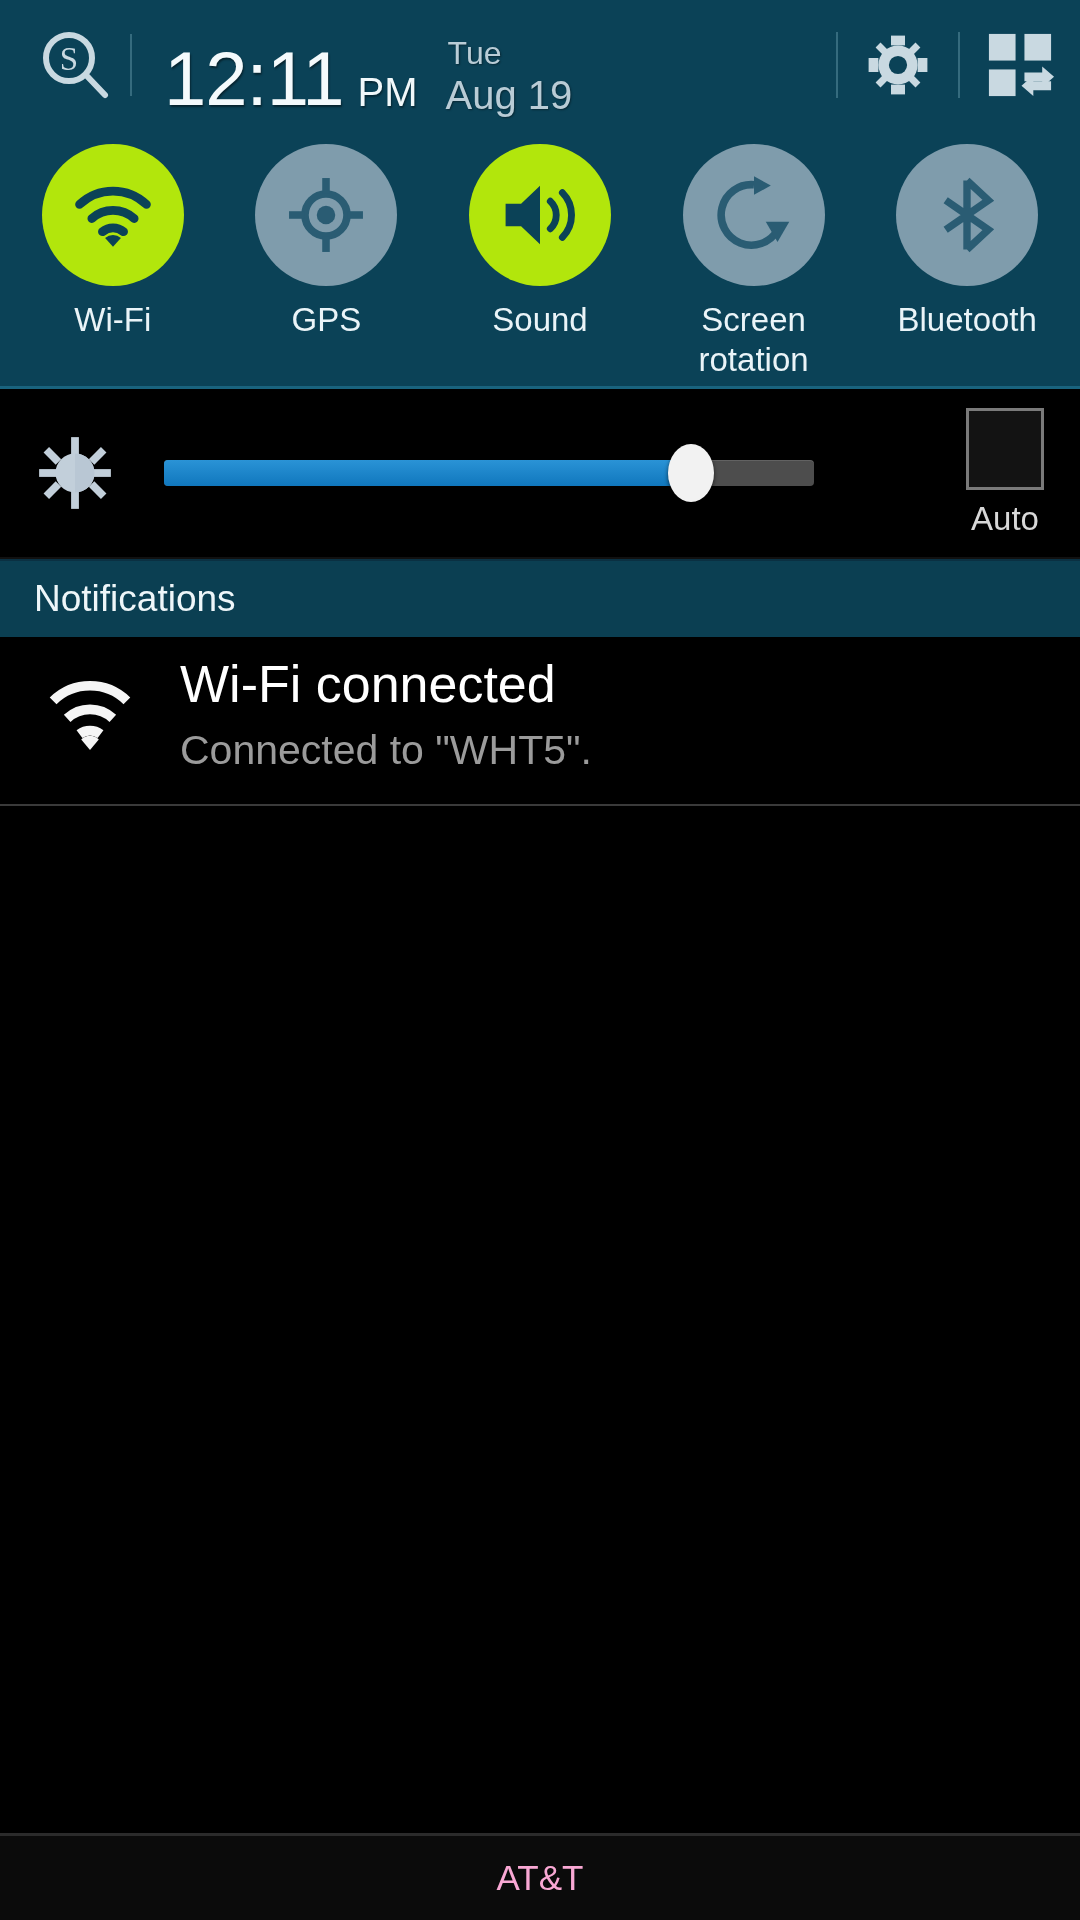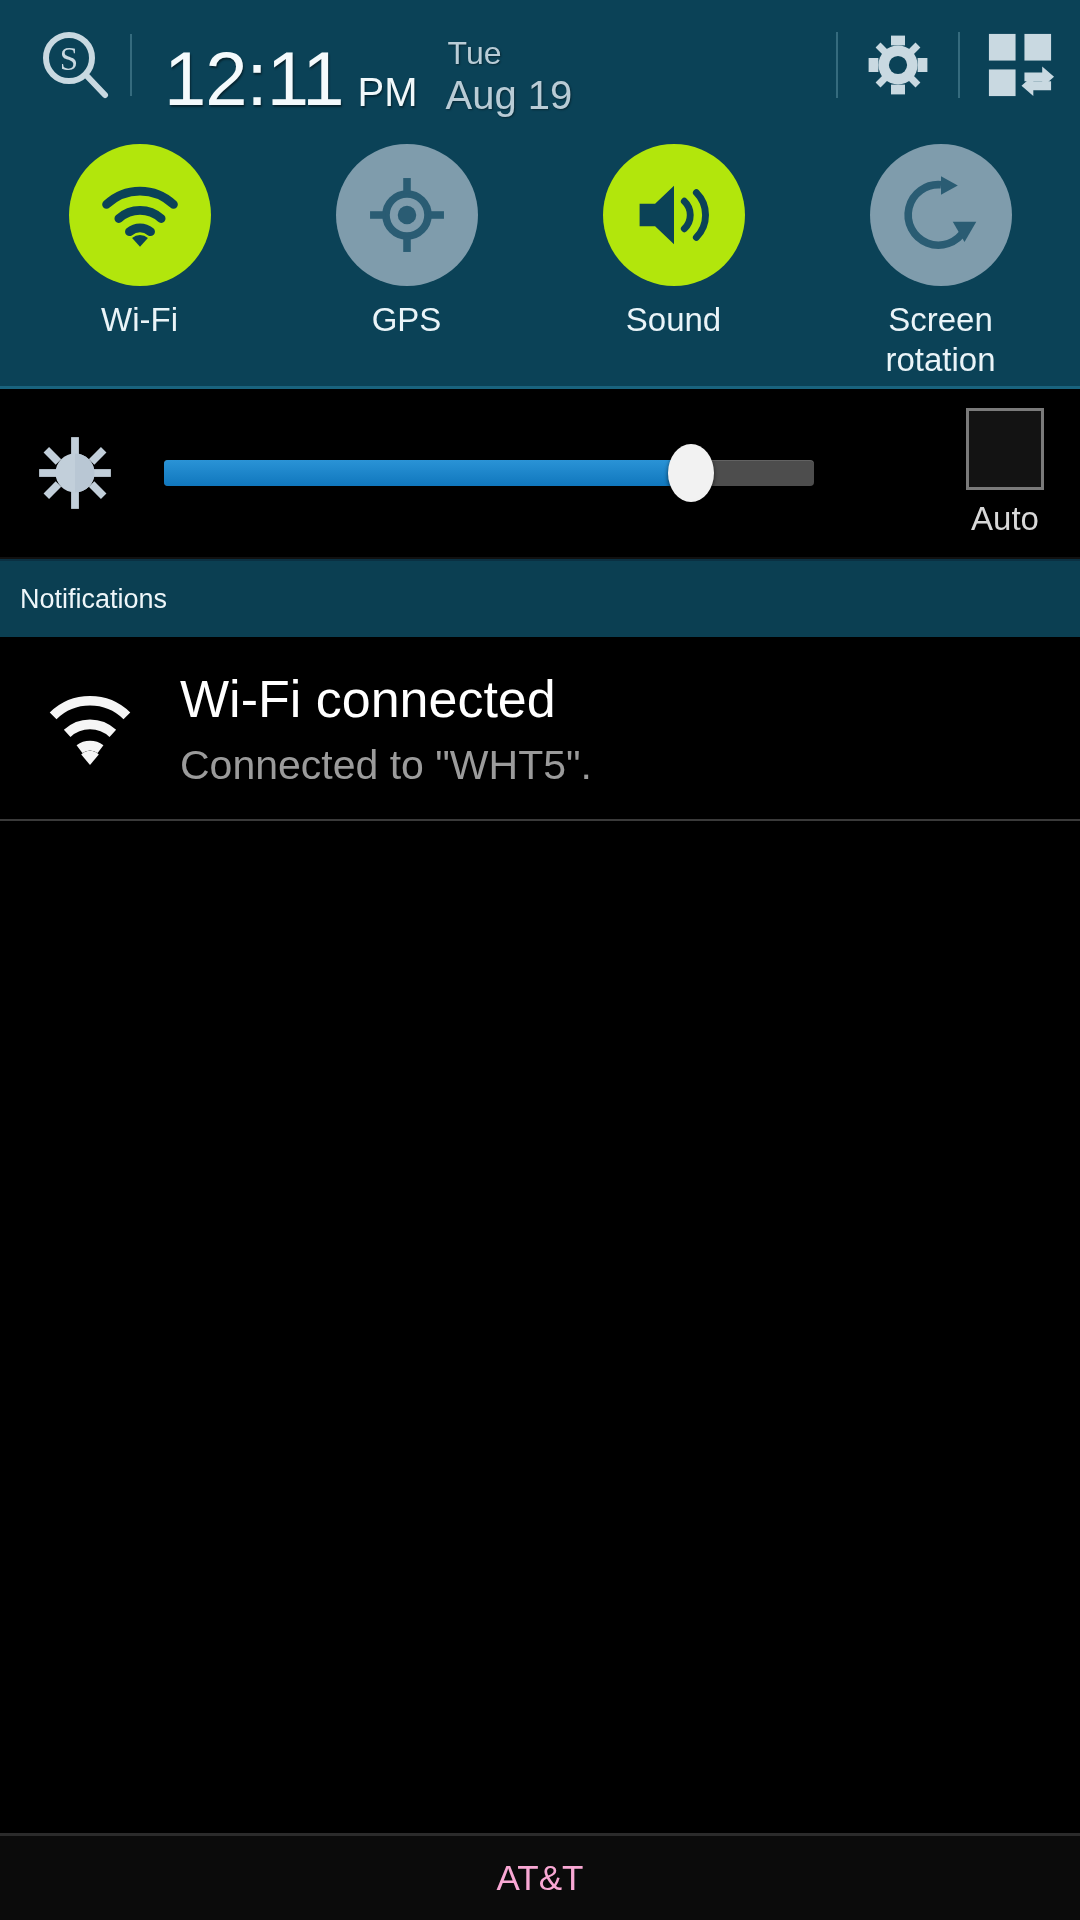--- a/index.html
+++ b/index.html
@@ -221,34 +221,34 @@
   
   .notif-header {
     height: 76px;
     background: #0b3f52;
     display: flex;
     align-items: center;
     flex: 0 0 auto;
     border-top: 2px solid #0a3042;
   }
   .notif-header-title {
-    margin-left: 20px;
-    font-size: 27px;
+    margin-left: 34px;
+    font-size: 37px;
     color: #eef6f9;
   }
   .notif-list {
     flex: 1 1 auto;
     background: #000;
     overflow: hidden;
   }
   .notif-item {
     position: relative;
     display: flex;
     align-items: flex-start;
-    padding: 30px 0 28px 0;
+    padding: 15px 0 28px 0;
     border-bottom: 2px solid #3a3a3a;
     background: #000;
   }
   .notif-icon {
     width: 180px;
     display: flex;
     align-items: center;
     justify-content: center;
     padding-top: 26px;
   }
@@ -395,20 +395,28 @@
         <div class="toggle-circle" style="background: rgb(127, 156, 172);">
           <svg width="84" height="84" viewBox="0 0 100 100">
             <path d="M50 14 A36 36 0 1 0 78 68" fill="none" stroke="#2a5c73" stroke-width="9" stroke-linecap="butt"></path>
             <path d="M50 4 L50 26 L70 15 Z" fill="#2a5c73"></path>
             <path d="M64 58 L92 58 L78 82 Z" fill="#2a5c73"></path>
           </svg>
         </div>
         <div class="toggle-label">Screen rotation</div>
       </div>
 
+      <div class="toggle">
+        <div class="toggle-circle" style="background: rgb(127, 156, 172);">
+          <svg width="82" height="82" viewBox="0 0 100 100">
+            <path d="M50 8 L50 92 M50 8 L76 32 L24 68 M50 92 L76 68 L24 32" fill="none" stroke="#2a5c73" stroke-width="9" stroke-linejoin="miter"></path>
+          </svg>
+        </div>
+        <div class="toggle-label">Bluetooth</div>
+      </div>
 
     </div>
   </div>
 
   <div class="brightness-row">
     <div class="bright-icon">
       <svg width="78" height="78" viewBox="0 0 100 100">
         <g fill="#c2cfda">
           <rect x="45" y="4" width="10" height="22"></rect>
           <rect x="45" y="74" width="10" height="22"></rect>

